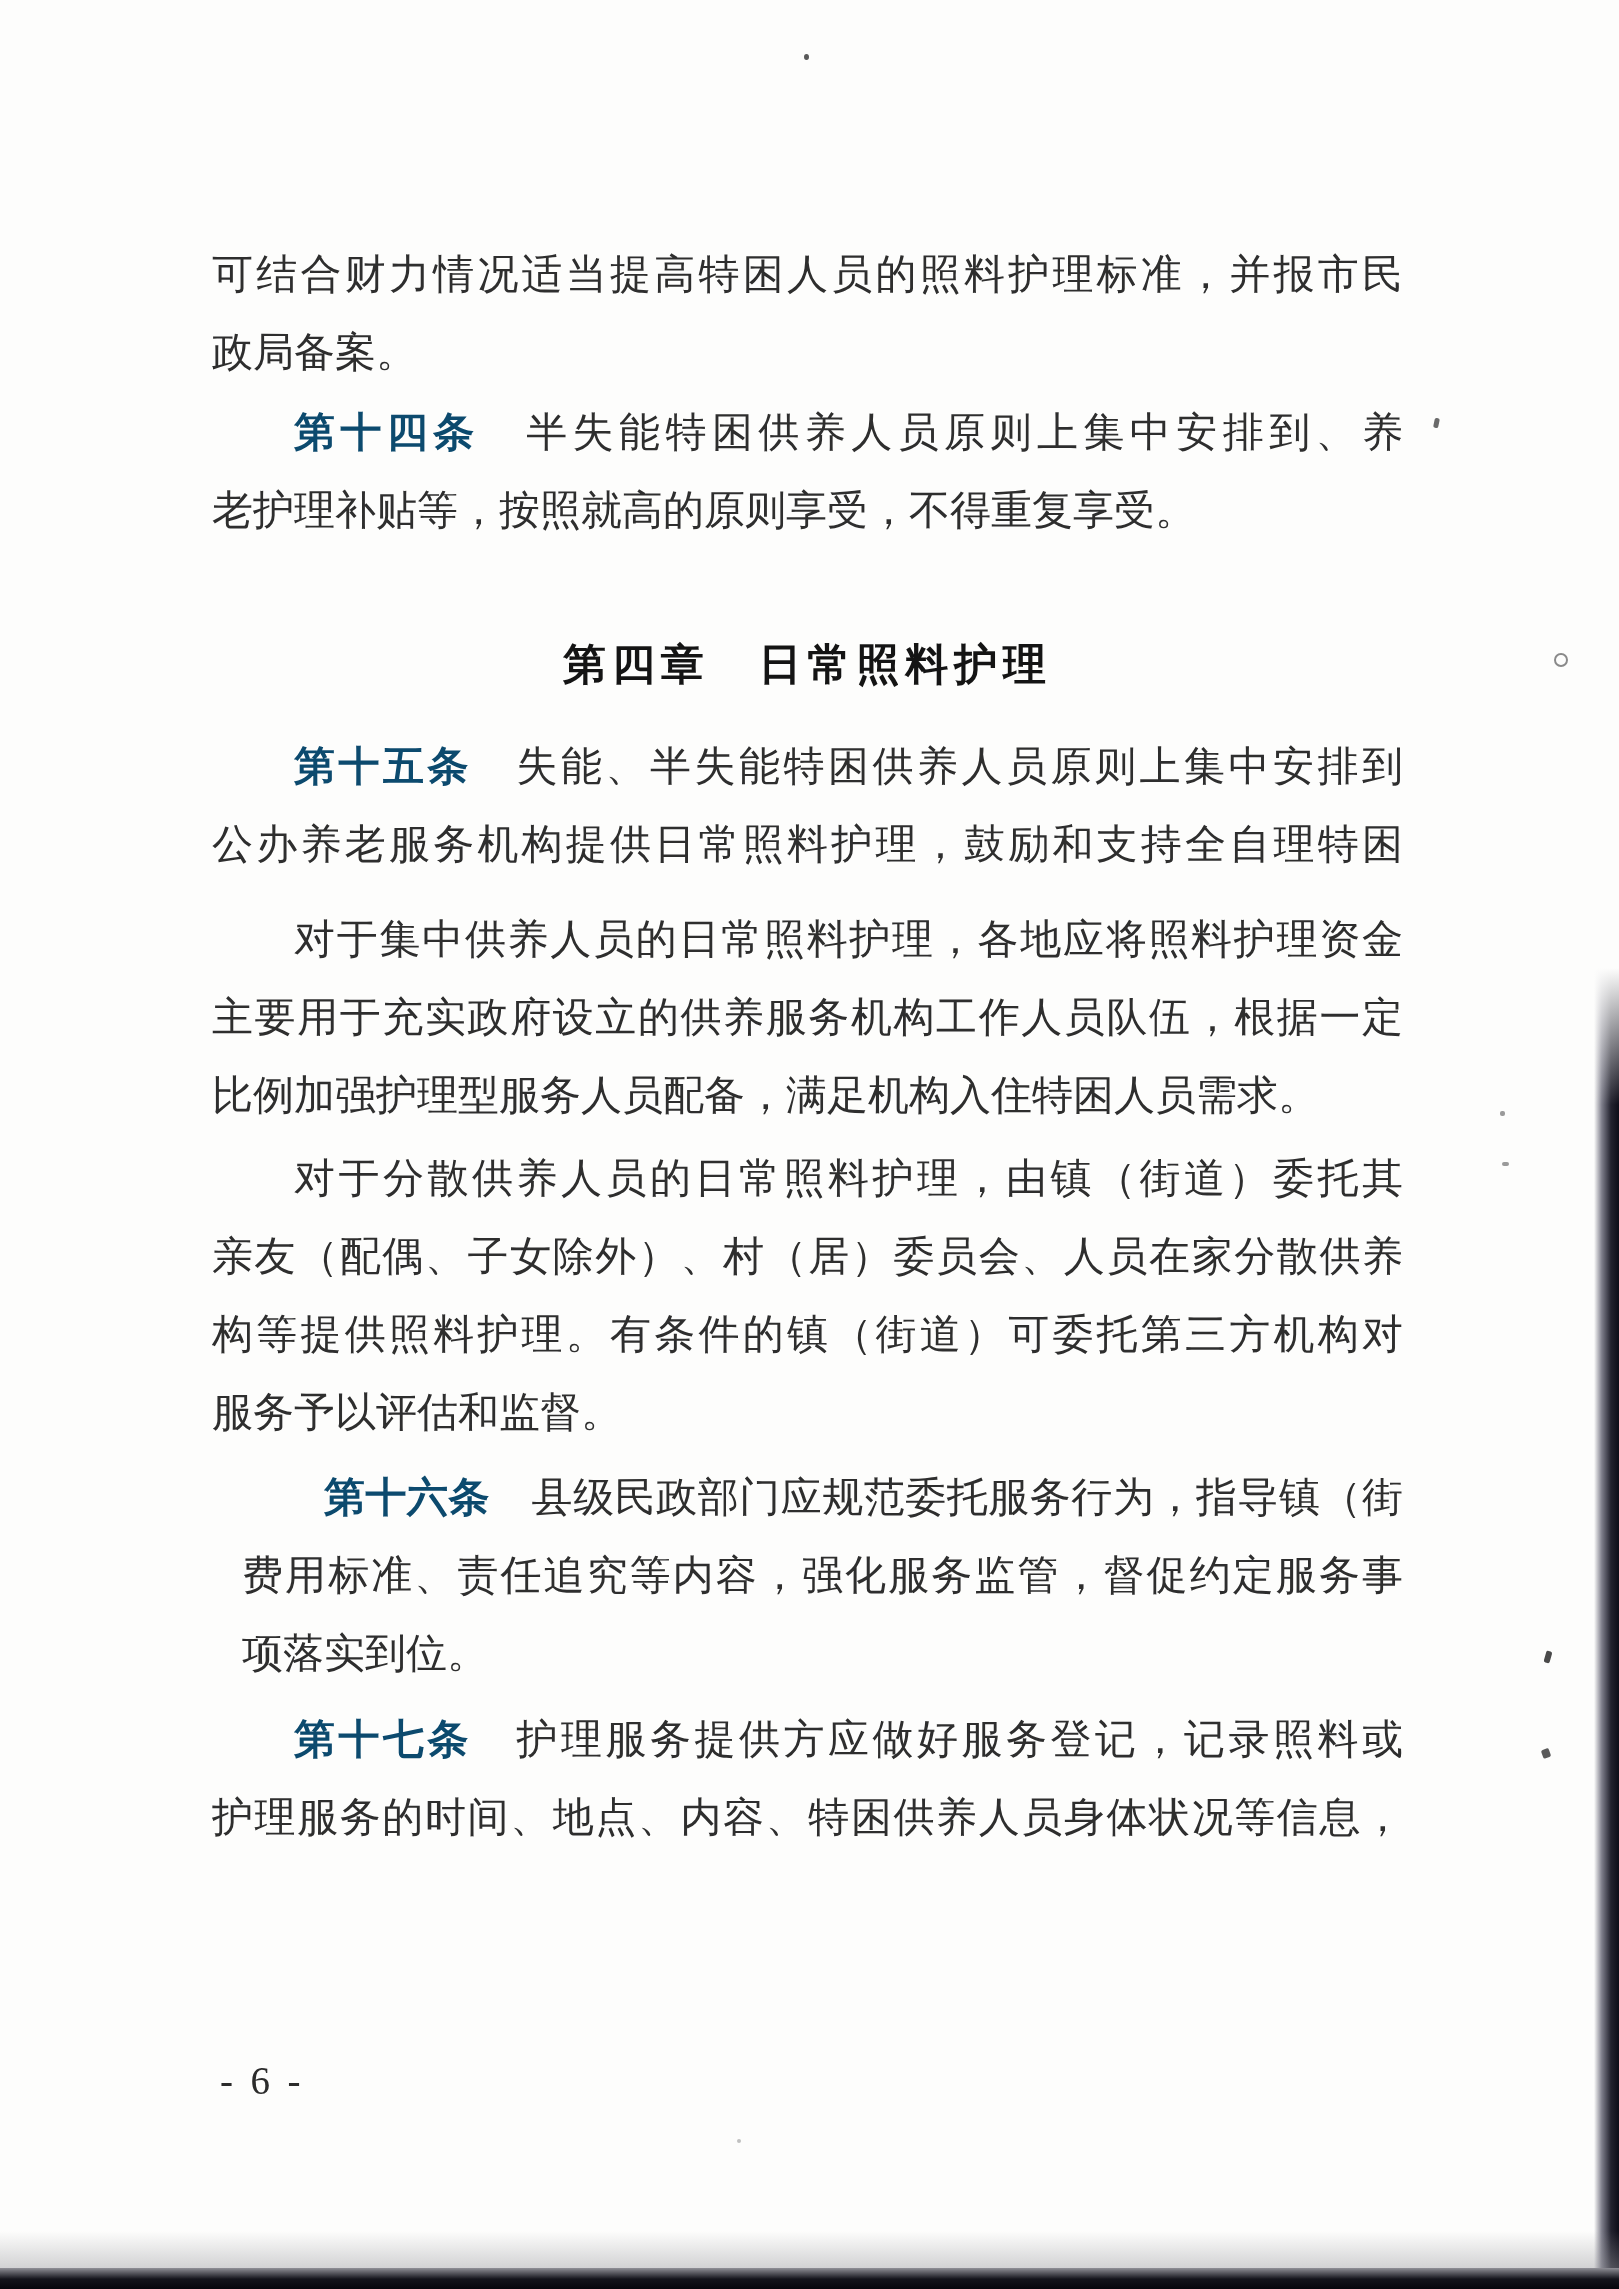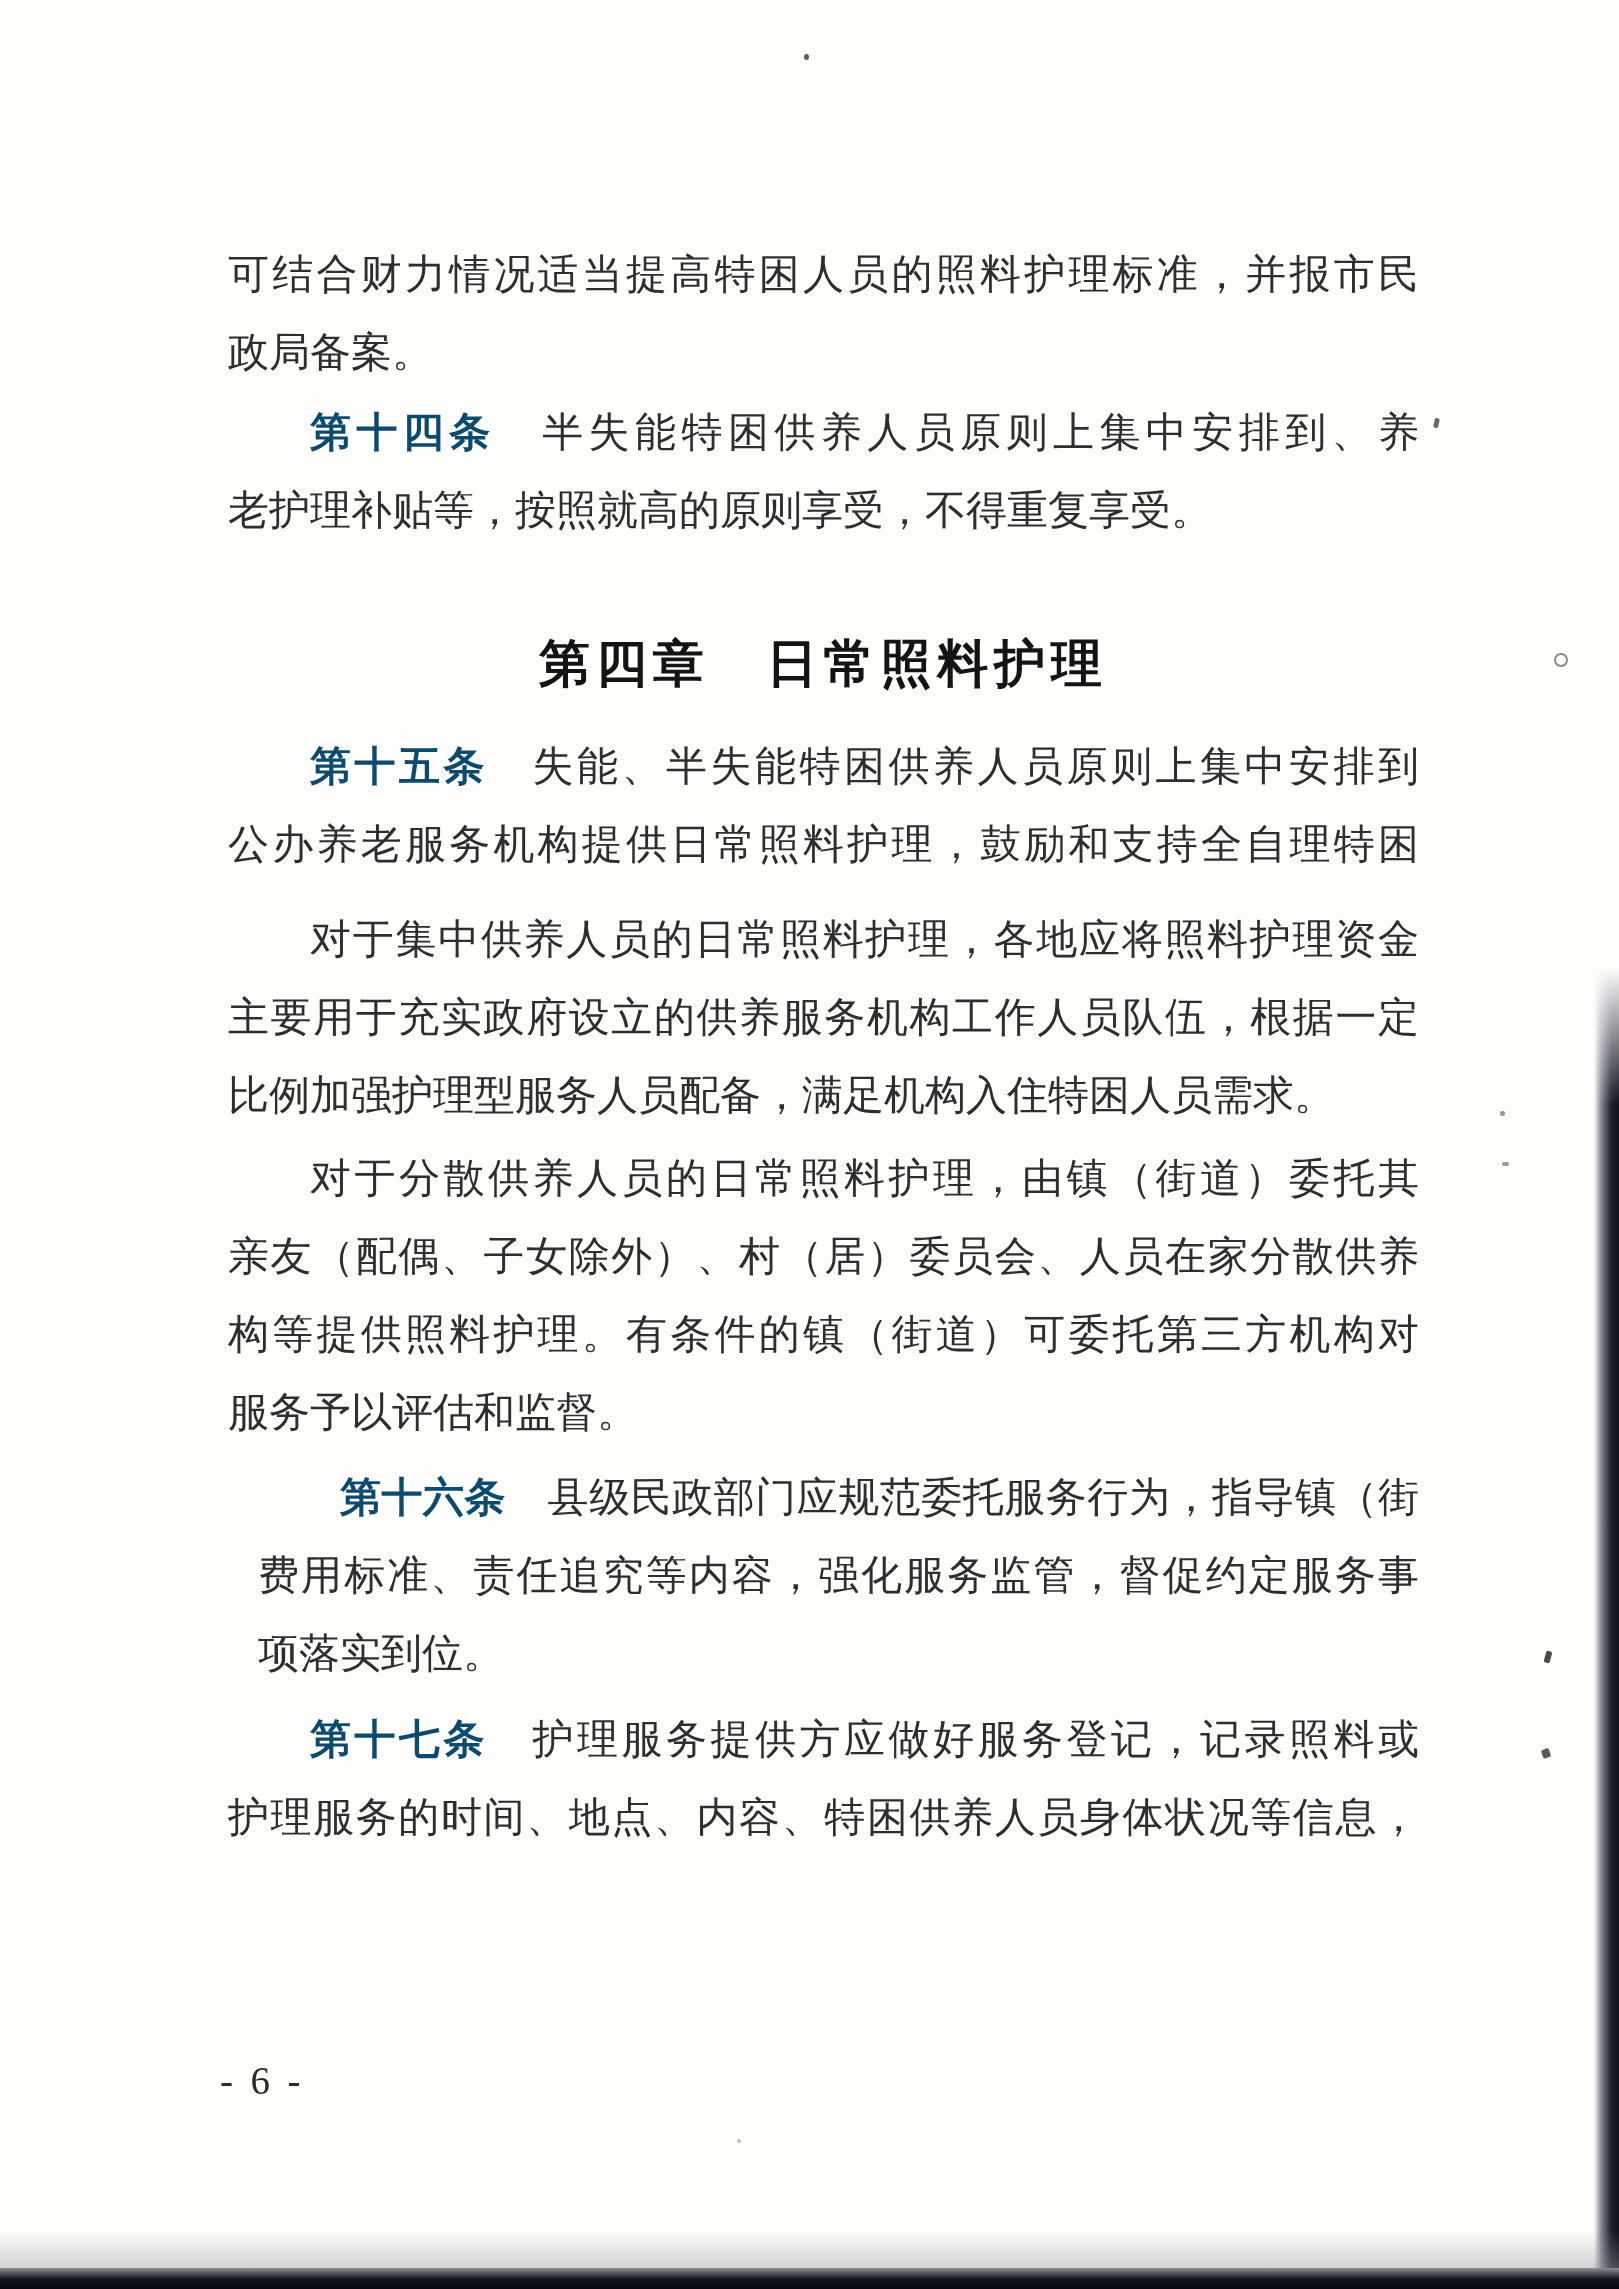--- a/index.html
+++ b/index.html
@@ -6,21 +6,21 @@
   .page {
     position: relative;
     width: 1619px;
     height: 2290px;
     background: #fdfdfc;
     overflow: hidden;
     font-family: "Liberation Serif", "DejaVu Serif", serif;
   }
   .text-col {
     position: absolute;
-    left: 228px;
+    left: 212px;
     top: 235px;
     width: 1191px;
     color: #2e2e2e;
     font-size: 41px;
   }
   .para { margin: 0; }
   .line {
     height: 78px;
     line-height: 78px;
     text-align: justify;
@@ -34,21 +34,21 @@
     color: #0c4a6e;
     font-family: "Liberation Sans", "DejaVu Sans", sans-serif;
   }
   .artgap { display: inline-block; width: 41px; }
   .heading {
     height: 78px;
     line-height: 78px;
     margin-top: 76px;
     text-align: center;
     text-align-last: center;
-    font-size: 51px;
+    font-size: 43px;
     font-weight: 700;
     letter-spacing: 5.9px;
     color: #141414;
     font-family: "Liberation Sans", "DejaVu Sans", sans-serif;
   }
   #p2 { margin-top: 2px; }
   #p3 { margin-top: 23.5px; }
   #p4 { margin-top: 17.6px; }
   #p5 { margin-top: 4.9px; }
   #p6 { margin-top: 6.9px; margin-left: 30px; }

